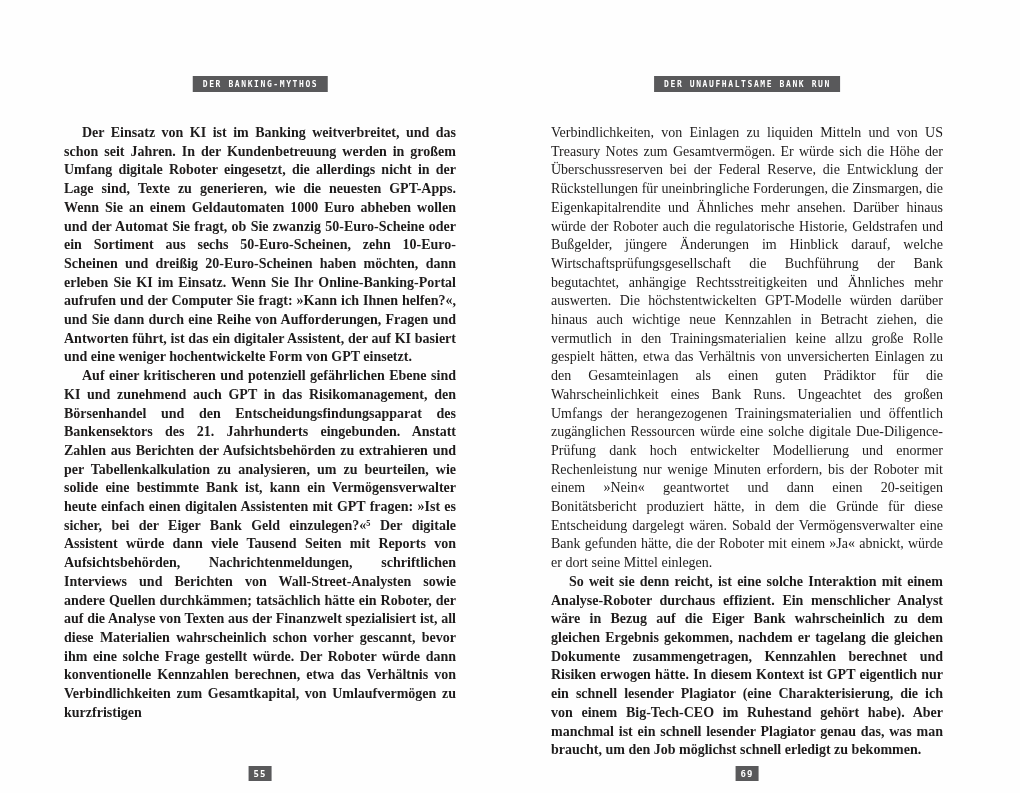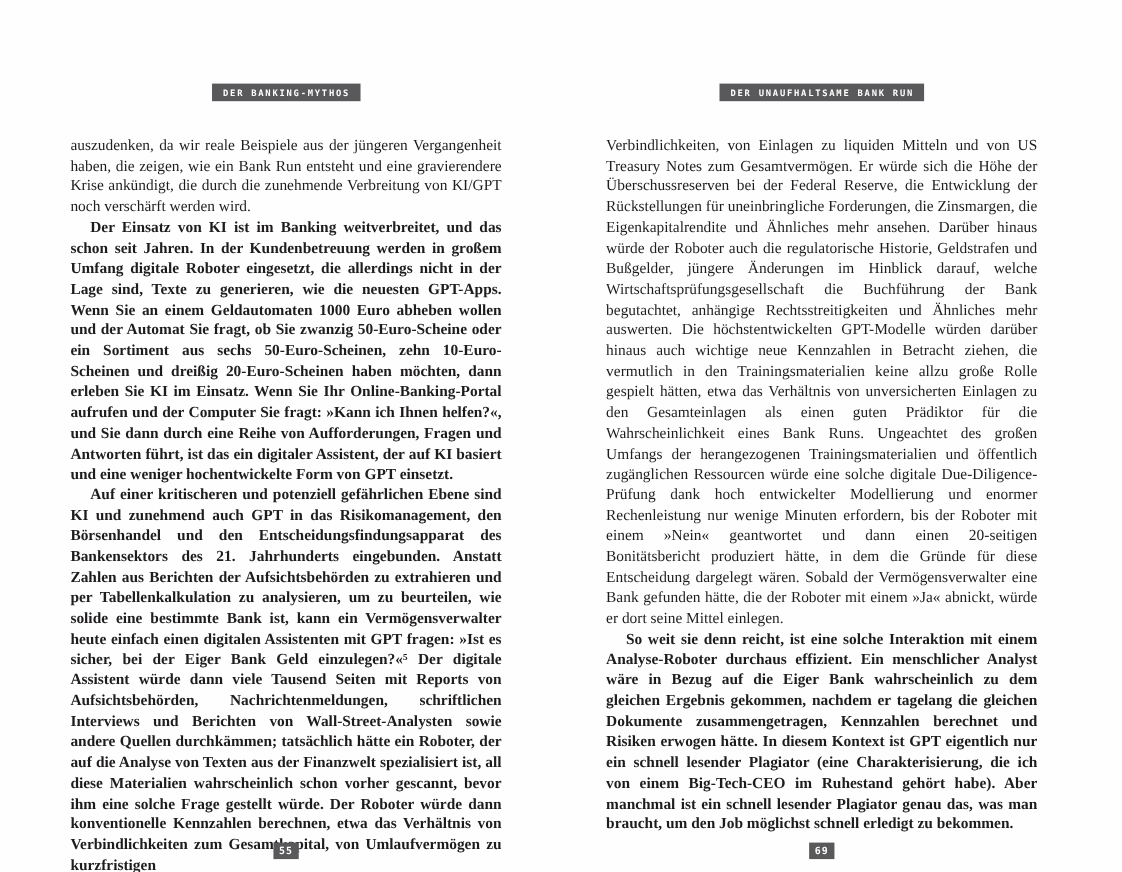--- a/index.html
+++ b/index.html
@@ -60,21 +60,20 @@
   }
 </style>
 </head>
 <body>
 
 <div class="spread">
 
   <section class="page page-left">
     <div class="running-header">DER BANKING-MYTHOS</div>
     <div class="body-text" lang="de">
-      <p>auszudenken, da wir reale Beispiele aus der jüngeren Vergangenheit haben, die zeigen, wie ein Bank Run entsteht und eine gravierendere Krise ankündigt, die durch die zunehmende Verbreitung von KI/GPT noch verschärft werden wird.</p>
       <p class="indent">Der Einsatz von KI ist im Banking weitverbreitet, und das schon seit Jahren. In der Kundenbetreuung werden in großem Umfang digitale Roboter eingesetzt, die allerdings nicht in der Lage sind, Texte zu generieren, wie die neuesten GPT-Apps. Wenn Sie an einem Geldautomaten 1000 Euro abheben wollen und der Automat Sie fragt, ob Sie zwanzig 50-Euro-Scheine oder ein Sortiment aus sechs 50-Euro-Scheinen, zehn 10-Euro-Scheinen und dreißig 20-Euro-Scheinen haben möchten, dann erleben Sie KI im Einsatz. Wenn Sie Ihr Online-Banking-Portal aufrufen und der Computer Sie fragt: »Kann ich Ihnen helfen?«, und Sie dann durch eine Reihe von Aufforderungen, Fragen und Antworten führt, ist das ein digitaler Assistent, der auf KI basiert und eine weniger hochentwickelte Form von GPT einsetzt.</p>
       <p class="indent">Auf einer kritischeren und potenziell gefährlichen Ebene sind KI und zunehmend auch GPT in das Risikomanagement, den Börsenhandel und den Entscheidungsfindungsapparat des Bankensektors des 21. Jahrhunderts eingebunden. Anstatt Zahlen aus Berichten der Aufsichtsbehörden zu extrahieren und per Tabellenkalkulation zu analysieren, um zu beurteilen, wie solide eine bestimmte Bank ist, kann ein Vermögensverwalter heute einfach einen digitalen Assistenten mit GPT fragen: »Ist es sicher, bei der Eiger Bank Geld einzulegen?«⁵ Der digitale Assistent würde dann viele Tausend Seiten mit Reports von Aufsichtsbehörden, Nachrichtenmeldungen, schriftlichen Interviews und Berichten von Wall-Street-Analysten sowie andere Quellen durchkämmen; tatsächlich hätte ein Roboter, der auf die Analyse von Texten aus der Finanzwelt spezialisiert ist, all diese Materialien wahrscheinlich schon vorher gescannt, bevor ihm eine solche Frage gestellt würde. Der Roboter würde dann konventionelle Kennzahlen berechnen, etwa das Verhältnis von Verbindlichkeiten zum Gesamtkapital, von Umlaufvermögen zu kurzfristigen</p>
     </div>
     <div class="page-number">55</div>
   </section>
 
   <section class="page page-right">
     <div class="running-header">DER UNAUFHALTSAME BANK RUN</div>
     <div class="body-text" lang="de">
       <p>Verbindlichkeiten, von Einlagen zu liquiden Mitteln und von US Treasury Notes zum Gesamtvermögen. Er würde sich die Höhe der Überschussreserven bei der Federal Reserve, die Entwicklung der Rückstellungen für uneinbringliche Forderungen, die Zinsmargen, die Eigenkapitalrendite und Ähnliches mehr ansehen. Darüber hinaus würde der Roboter auch die regulatorische Historie, Geldstrafen und Bußgelder, jüngere Änderungen im Hinblick darauf, welche Wirtschaftsprüfungsgesellschaft die Buchführung der Bank begutachtet, anhängige Rechtsstreitigkeiten und Ähnliches mehr auswerten. Die höchstentwickelten GPT-Modelle würden darüber hinaus auch wichtige neue Kennzahlen in Betracht ziehen, die vermutlich in den Trainingsmaterialien keine allzu große Rolle gespielt hätten, etwa das Verhältnis von unversicherten Einlagen zu den Gesamteinlagen als einen guten Prädiktor für die Wahrscheinlichkeit eines Bank Runs. Ungeachtet des großen Umfangs der herangezogenen Trainingsmaterialien und öffentlich zugänglichen Ressourcen würde eine solche digitale Due-Diligence-Prüfung dank hoch entwickelter Modellierung und enormer Rechenleistung nur wenige Minuten erfordern, bis der Roboter mit einem »Nein« geantwortet und dann einen 20-seitigen Bonitätsbericht produziert hätte, in dem die Gründe für diese Entscheidung dargelegt wären. Sobald der Vermögensverwalter eine Bank gefunden hätte, die der Roboter mit einem »Ja« abnickt, würde er dort seine Mittel einlegen.</p>

